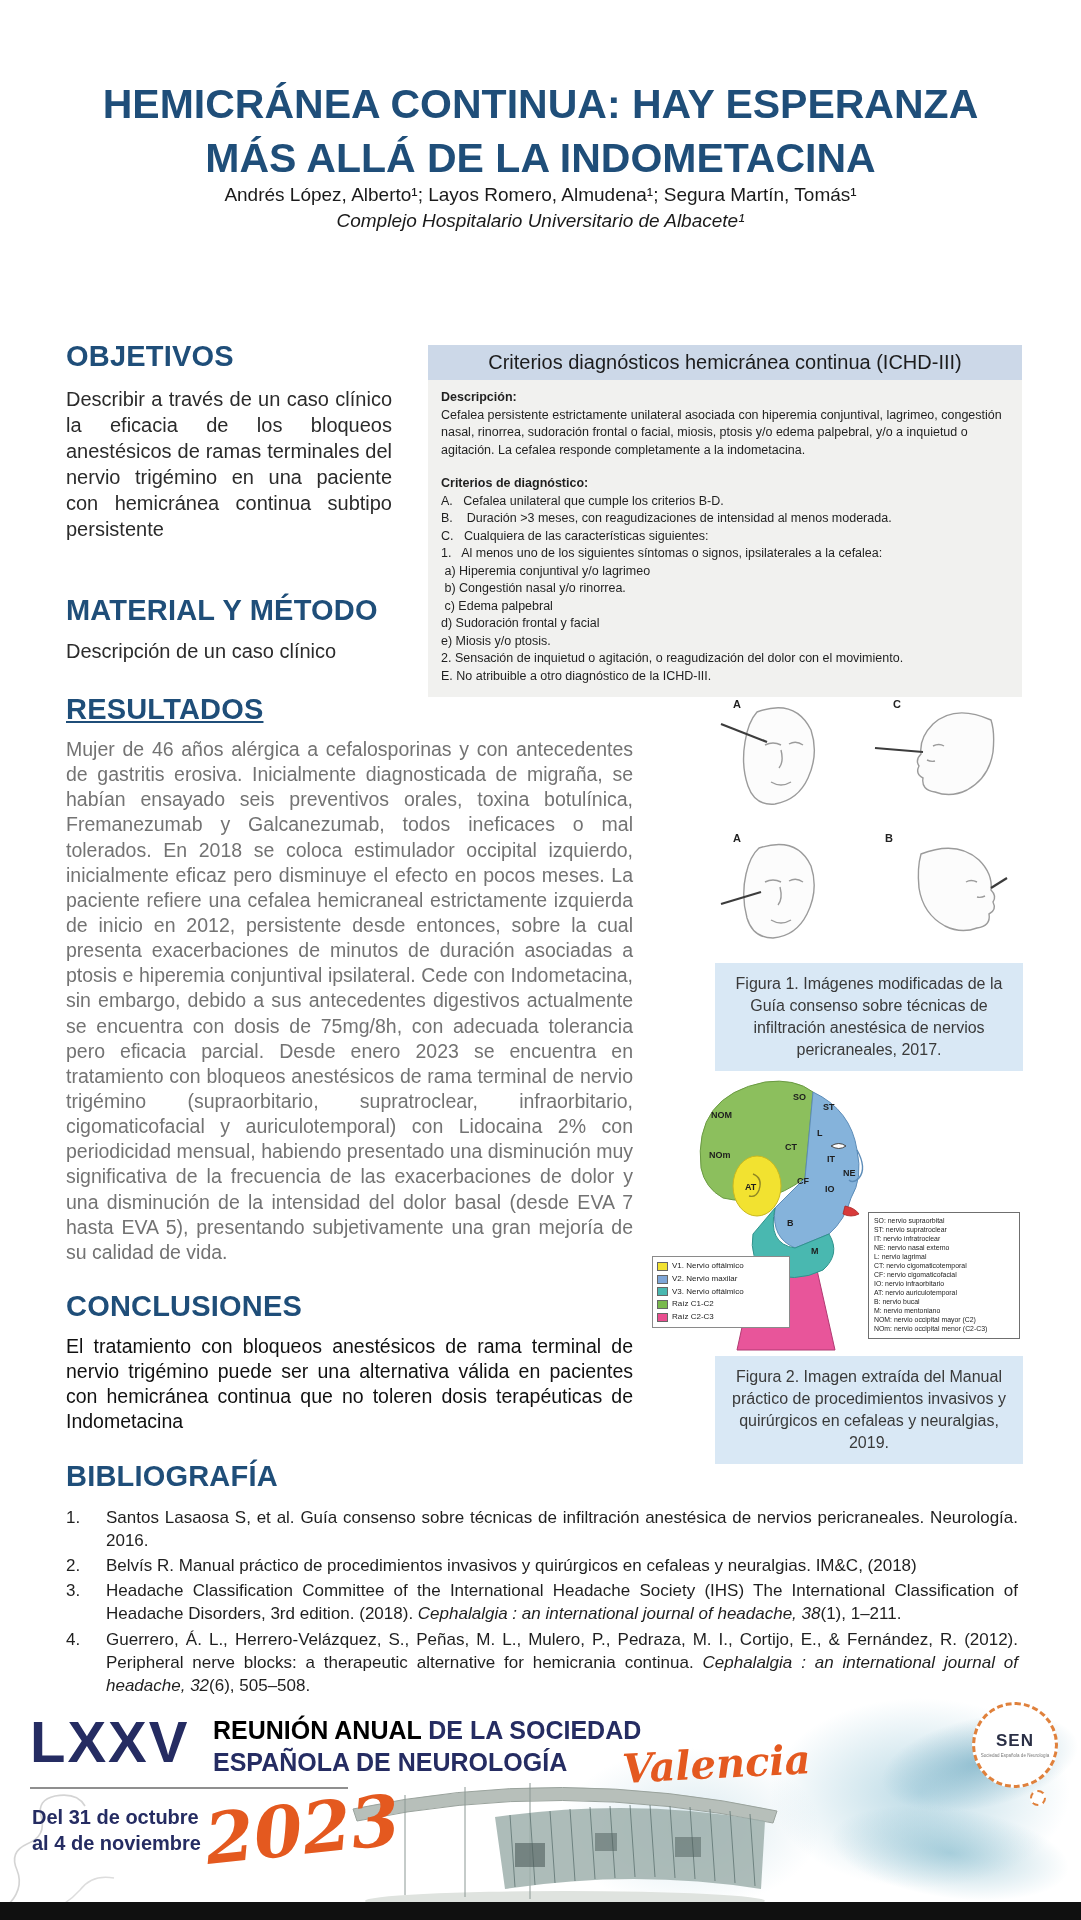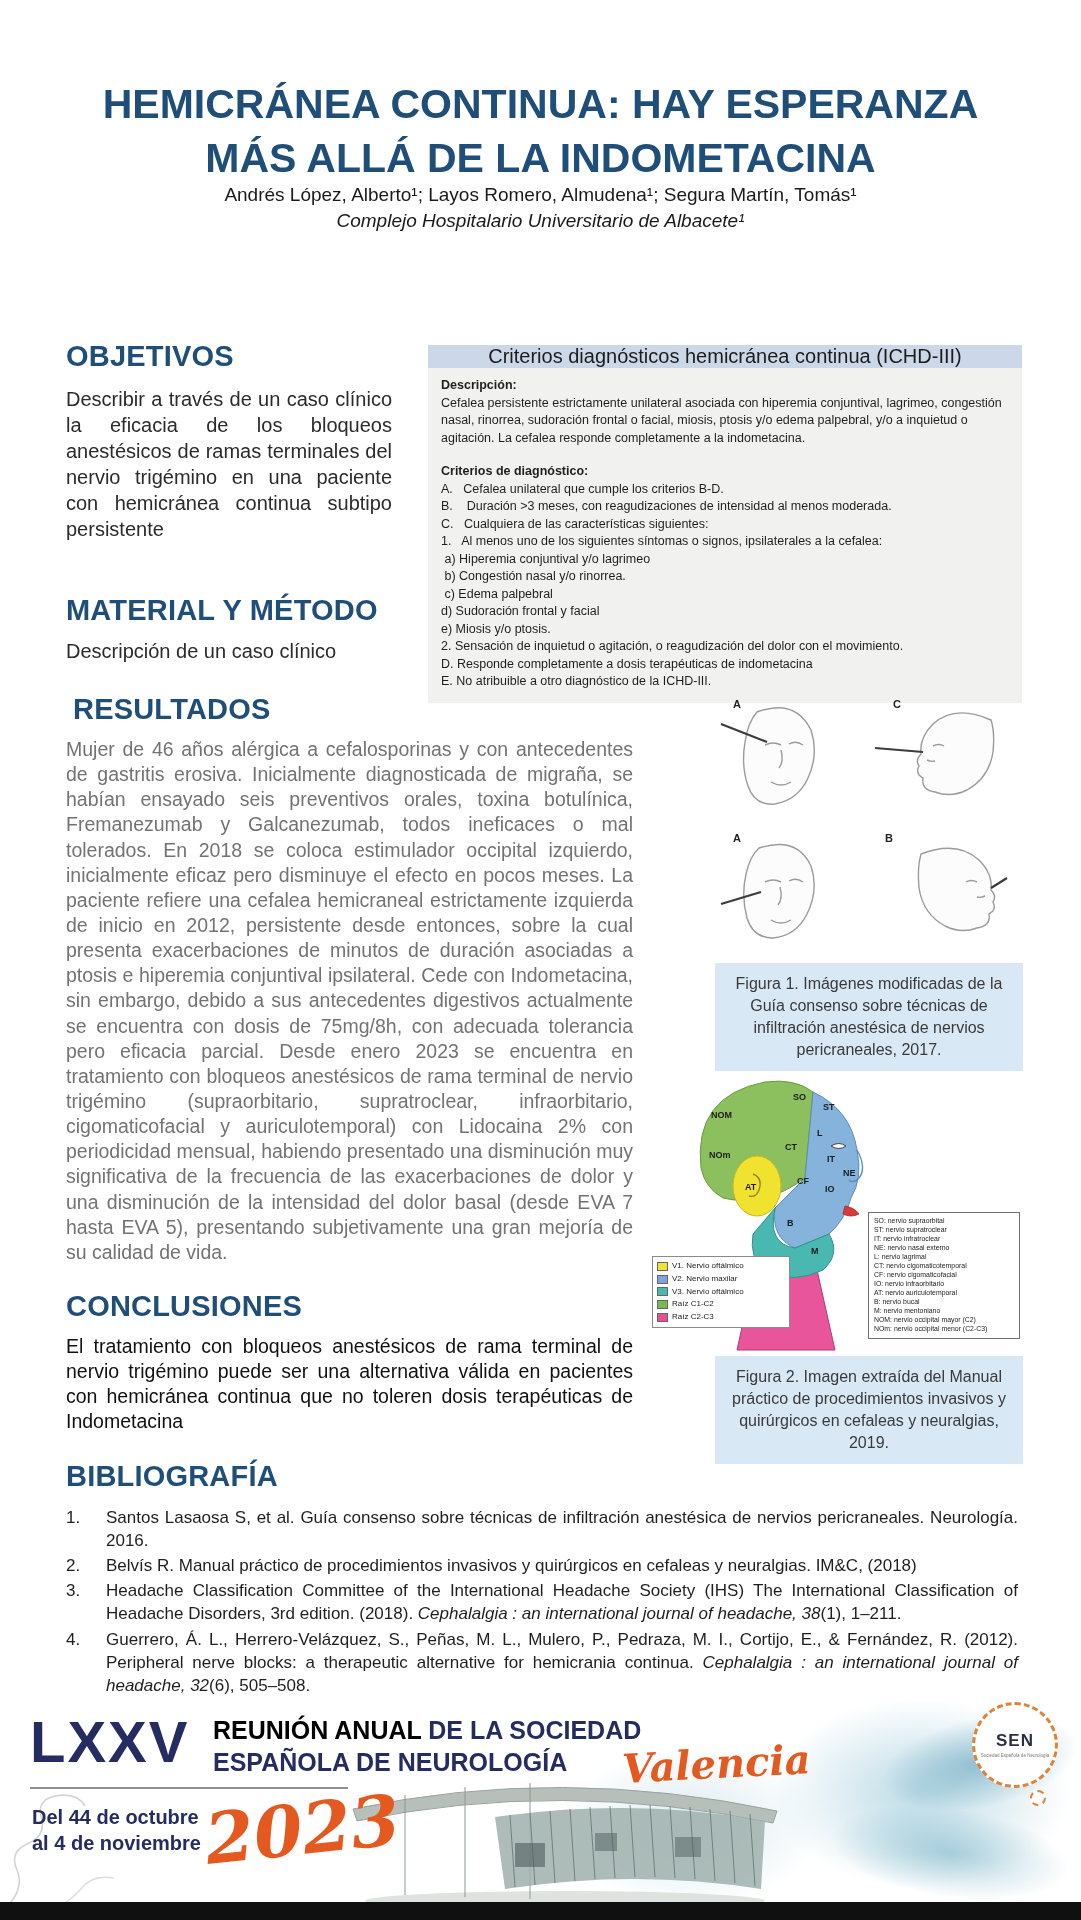--- a/index.html
+++ b/index.html
@@ -9,21 +9,21 @@
   .title-line{color:#1f4e79;font-weight:bold;font-size:41px;line-height:1.3;text-align:center;width:100%;}
   .authors{font-size:19px;color:#1a1a1a;text-align:center;width:100%;}
   .affil{font-style:italic;}
   .sec-h{color:#1f4e79;font-weight:bold;font-size:29px;letter-spacing:0.2px;}
   .just{text-align:justify;}
   .body20{font-size:20px;line-height:1.3;color:#2b2b2b;}
   .body19{font-size:19.5px;line-height:1.29;color:#737373;}
   .bold{font-weight:normal;}
   
   .crit-box{width:594px;}
-  .crit-head{background:#ccd8e8;text-align:center;font-size:20px;color:#1c1c1c;padding:0 4px;}
+  .crit-head{background:#ccd8e8;text-align:center;font-size:20px;color:#1c1c1c;padding:6px 4px;}
   .crit-body{background:#f1f1ef;padding:9px 13px 12px 13px;font-size:12.5px;line-height:1.4;color:#1f1f1f;}
   .crit-label{font-weight:bold;white-space:pre-wrap;}
   .crit-par{white-space:pre-wrap;}
   .crit-line{white-space:pre-wrap;}
   .crit-gap{height:16px;}
   
   .fig-cap{background:#d9e8f5;color:#3a3a3a;font-size:16px;line-height:1.38;text-align:center;padding:10px 12px;}
   
   .bib-item{display:flex;font-size:17px;line-height:1.36;color:#1f1f1f;margin-bottom:2px;}
   .bib-num{width:40px;flex:none;}
@@ -80,26 +80,25 @@
       <div class="crit-line">A.   Cefalea unilateral que cumple los criterios B-D.</div>
       <div class="crit-line">B.    Duración &gt;3 meses, con reagudizaciones de intensidad al menos moderada.</div>
       <div class="crit-line">C.   Cualquiera de las características siguientes:</div>
       <div class="crit-line">1.   Al menos uno de los siguientes síntomas o signos, ipsilaterales a la cefalea:</div>
       <div class="crit-line"> a) Hiperemia conjuntival y/o lagrimeo</div>
       <div class="crit-line"> b) Congestión nasal y/o rinorrea.</div>
       <div class="crit-line"> c) Edema palpebral</div>
       <div class="crit-line">d) Sudoración frontal y facial</div>
       <div class="crit-line">e) Miosis y/o ptosis.</div>
       <div class="crit-line">2. Sensación de inquietud o agitación, o reagudización del dolor con el movimiento.</div>
-      <div class="crit-line">D. Responde completamente a dosis terapéuticas de indometacina</div>
       <div class="crit-line">E. No atribuible a otro diagnóstico de la ICHD-III.</div>
     </div>
   </div>
 
-  <div class="abs sec-h" style="top:693px;left:73px;">RESULTADOS</div>
+  <div class="abs sec-h" style="top:693px;left:66px;text-decoration:underline;">RESULTADOS</div>
   <div class="abs just body19" style="top:737px;left:66px;width:567px;">Mujer de 46 años alérgica a cefalosporinas y con antecedentes de gastritis erosiva. Inicialmente diagnosticada de migraña, se habían ensayado seis preventivos orales, toxina botulínica, Fremanezumab y Galcanezumab, todos ineficaces o mal tolerados. En 2018 se coloca estimulador occipital izquierdo, inicialmente eficaz pero disminuye el efecto en pocos meses. La paciente refiere una cefalea hemicraneal estrictamente izquierda de inicio en 2012, persistente desde entonces, sobre la cual presenta exacerbaciones de minutos de duración asociadas a ptosis e hiperemia conjuntival ipsilateral. Cede con Indometacina, sin embargo, debido a sus antecedentes digestivos actualmente se encuentra con dosis de 75mg/8h, con adecuada tolerancia pero eficacia parcial. Desde enero 2023 se encuentra en tratamiento con bloqueos anestésicos de rama terminal de nervio trigémino (supraorbitario, supratroclear, infraorbitario, cigomaticofacial y auriculotemporal) con Lidocaina 2% con periodicidad mensual, habiendo presentado una disminución muy significativa de la frecuencia de las exacerbaciones de dolor y una disminución de la intensidad del dolor basal (desde EVA 7 hasta EVA 5), presentando subjetivamente una gran mejoría de su calidad de vida.</div>
 
   <svg class="abs" style="top:690px;left:695px;" width="320" height="268" viewBox="0 0 320 268">
     <g fill="none" stroke="#9b9b9b" stroke-width="1.4">
 
       <path d="M62,22 Q100,8 116,40 Q124,64 113,88 Q103,110 80,114 Q60,116 53,96 Q46,76 50,52 Q53,32 62,22 Z" fill="#fcfcfc"></path>
       <path d="M70,55 q8,-4 16,0 M94,54 q7,-4 14,1 M86,60 q3,12 -2,18 M76,92 q10,6 20,0"></path>
 
       <path d="M296,30 Q260,14 238,34 Q224,48 226,64 Q220,70 224,76 Q220,84 228,88 Q226,100 240,102 Q256,108 272,100 Q294,88 298,62 Q300,42 296,30 Z" fill="#fcfcfc"></path>
       <path d="M238,56 q6,-3 11,0 M232,70 q4,2 8,1"></path>
@@ -274,21 +273,21 @@
 
     <div class="abs lxxv" style="top:20px;left:30px;">LXXV</div>
     <div class="abs reu" style="top:26px;left:213px;width:430px;">
       <span class="f-orange">REUNIÓN ANUAL</span>
       <span class="f-navy">DE LA SOCIEDAD</span>
       <br>
       <span class="f-navy">ESPAÑOLA DE NEUROLOGÍA</span>
     </div>
     <div class="abs hr-gray" style="top:99px;left:30px;width:318px;"></div>
     <div class="abs dates" style="top:116px;left:32px;">
-      <span>Del 44 de octubre</span><br>
+      <span>Del 31 de octubre</span><br>
       <span>al 4 de noviembre</span>
     </div>
     <div class="abs year" style="top:100px;left:205px;">2023</div>
     <div class="abs city" style="top:52px;left:622px;">Valencia</div>
 
     <div class="abs" style="top:14px;left:972px;">
       <div class="sen-circle">
         <div class="sen-txt">SEN</div>
         <div class="sen-sub">Sociedad Española de Neurología</div>
       </div>

